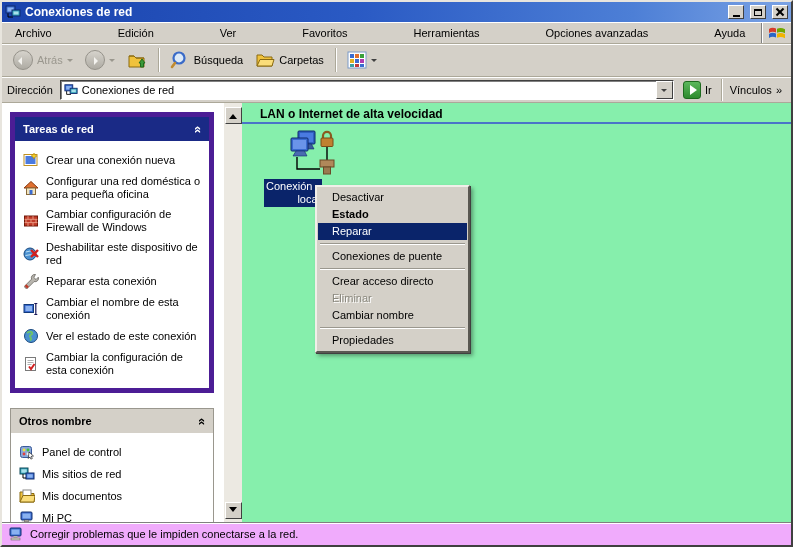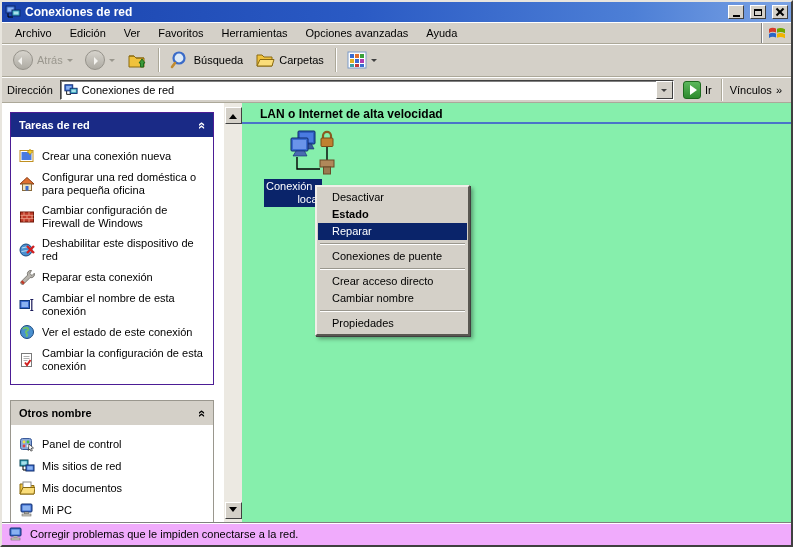--- a/index.html
+++ b/index.html
@@ -39,21 +39,21 @@
   .glyph-close::before { transform: rotate(45deg); }
   .glyph-close::after  { transform: rotate(-45deg); }
 
   
   .menubar {
     height: 22px; flex: 0 0 22px;
     display: flex; align-items: stretch;
     border-top: 1px solid #fff; border-bottom:1px solid #aca899;
     background:#d4d0c8;
   }
-  .menubar .menus { display:flex; align-items:center; flex:1; padding-left:4px; }
+  .menubar .menus { display:flex; align-items:center; flex:1; padding-left:4px;gap:48px; }
   .menu-item { padding: 0 9px; line-height:20px; cursor: default; }
   .winlogo {
     width: 30px; border-left:1px solid #808080;
     box-shadow: inset 1px 0 0 #fff;
     display:flex; align-items:center; justify-content:center; background:#d4d0c8;
   }
 
   
   .toolbar {
     height: 33px; flex: 0 0 33px;
@@ -98,21 +98,21 @@
   .go-icon { width:18px; height:18px; background: linear-gradient(#5cb85c, #2e8b2e); border-radius:3px;
     display:flex; align-items:center; justify-content:center; border:1px solid #1e6b1e; }
   .go-arrow { width:0; height:0; border:5px solid transparent; border-left:7px solid #fff; border-right-width:0; margin-left:3px; }
   .links { display:flex; align-items:center; gap:4px; padding:0 4px 0 8px; border-left:1px solid #aca899; box-shadow:inset 1px 0 0 #fff; height:22px; }
 
   
   .content { flex:1; display:flex; min-height:0; border-bottom:1px solid #808080; }
 
   .leftpanel { width:222px; flex:0 0 222px; background:#fff; overflow:hidden; padding:9px 0 0 8px; }
   .sidebox { width:204px; background:#fff; }
-  .sidebox.tareas { border:1px solid #4c1d95; }
+  .sidebox.tareas { border:5px solid #4c1d95; }
   .sidebox.otros  { border:1px solid #9a978e; margin-top:15px; }
   .sidehead {
     height:24px; display:flex; align-items:center; justify-content:space-between;
     padding:0 8px; font-weight:bold; cursor:pointer;
   }
   .sidehead.navy { background:#1a2a86; color:#fff; }
   .sidehead.gray { background:#d4d0c8; color:#000; }
   .chevron { transform: rotate(90deg); font-size:13px; font-weight:bold; letter-spacing:-1px; line-height:10px; }
   .sidebody { padding:8px 4px 8px 6px; }
   .task-item { display:flex; align-items:center; gap:7px; padding:3px 2px; cursor:pointer; }
@@ -448,20 +448,21 @@
       </div>
 
       <div class="ctxmenu">
         <div class="ctx-item">Desactivar</div>
         <div class="ctx-item default-bold">Estado</div>
         <div class="ctx-item highlighted">Reparar</div>
         <div class="ctx-sep"></div>
         <div class="ctx-item">Conexiones de puente</div>
         <div class="ctx-sep"></div>
         <div class="ctx-item">Crear acceso directo</div>
+        <div class="ctx-item disabled">Eliminar</div>
         <div class="ctx-item">Cambiar nombre</div>
         <div class="ctx-sep"></div>
         <div class="ctx-item">Propiedades</div>
       </div>
     </div>
   </div>
 
   <div class="statusbar">
     <svg width="16" height="16" viewBox="0 0 16 16">
       <rect x="2" y="2" width="11" height="8" rx="1" fill="#3a6bd0" stroke="#12306e"></rect>

